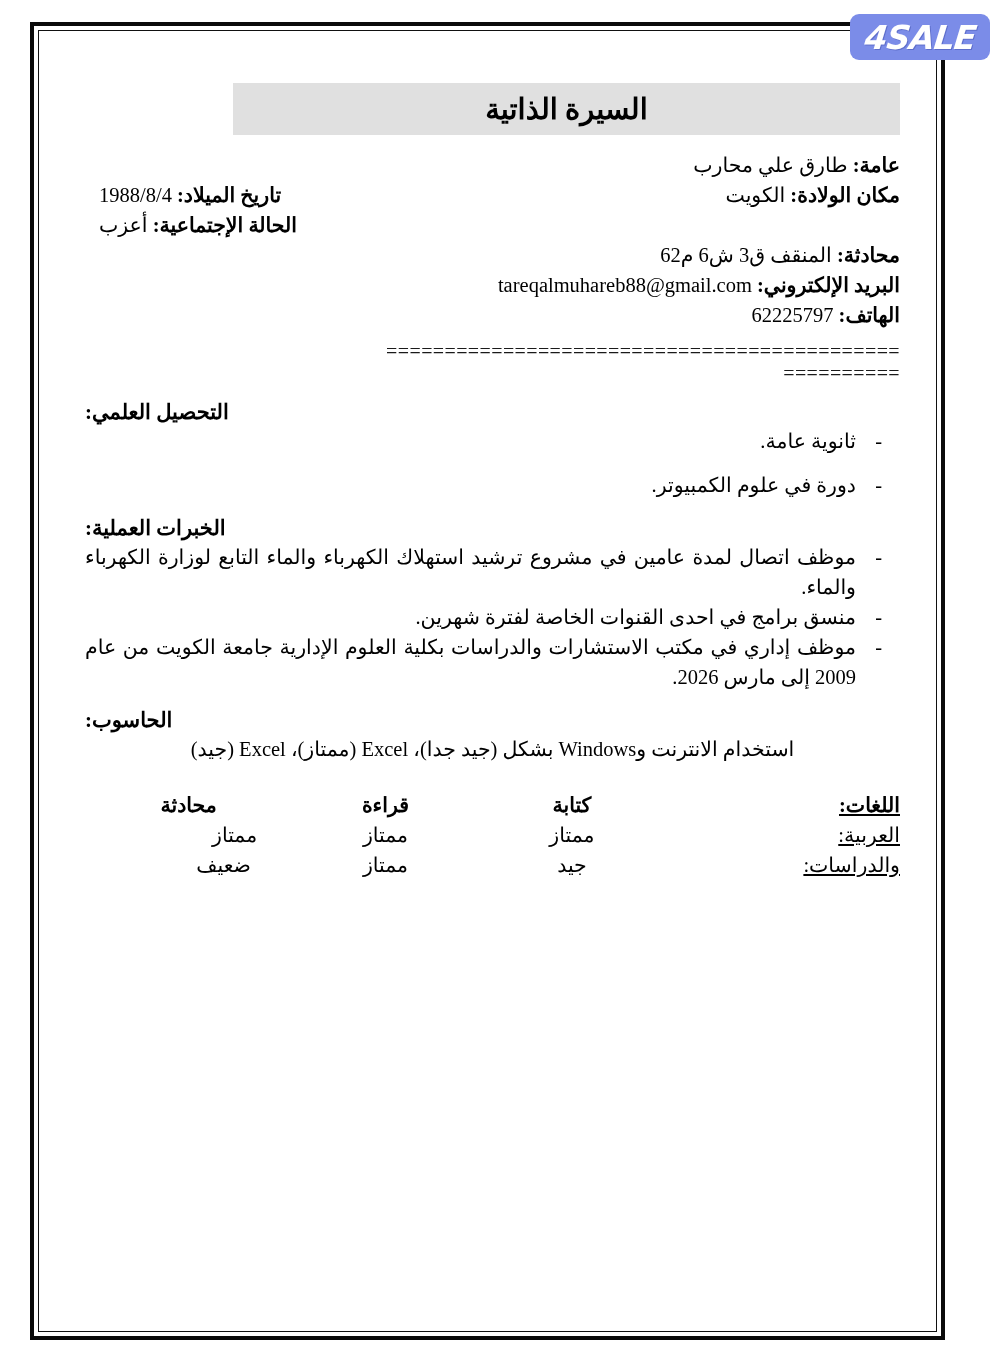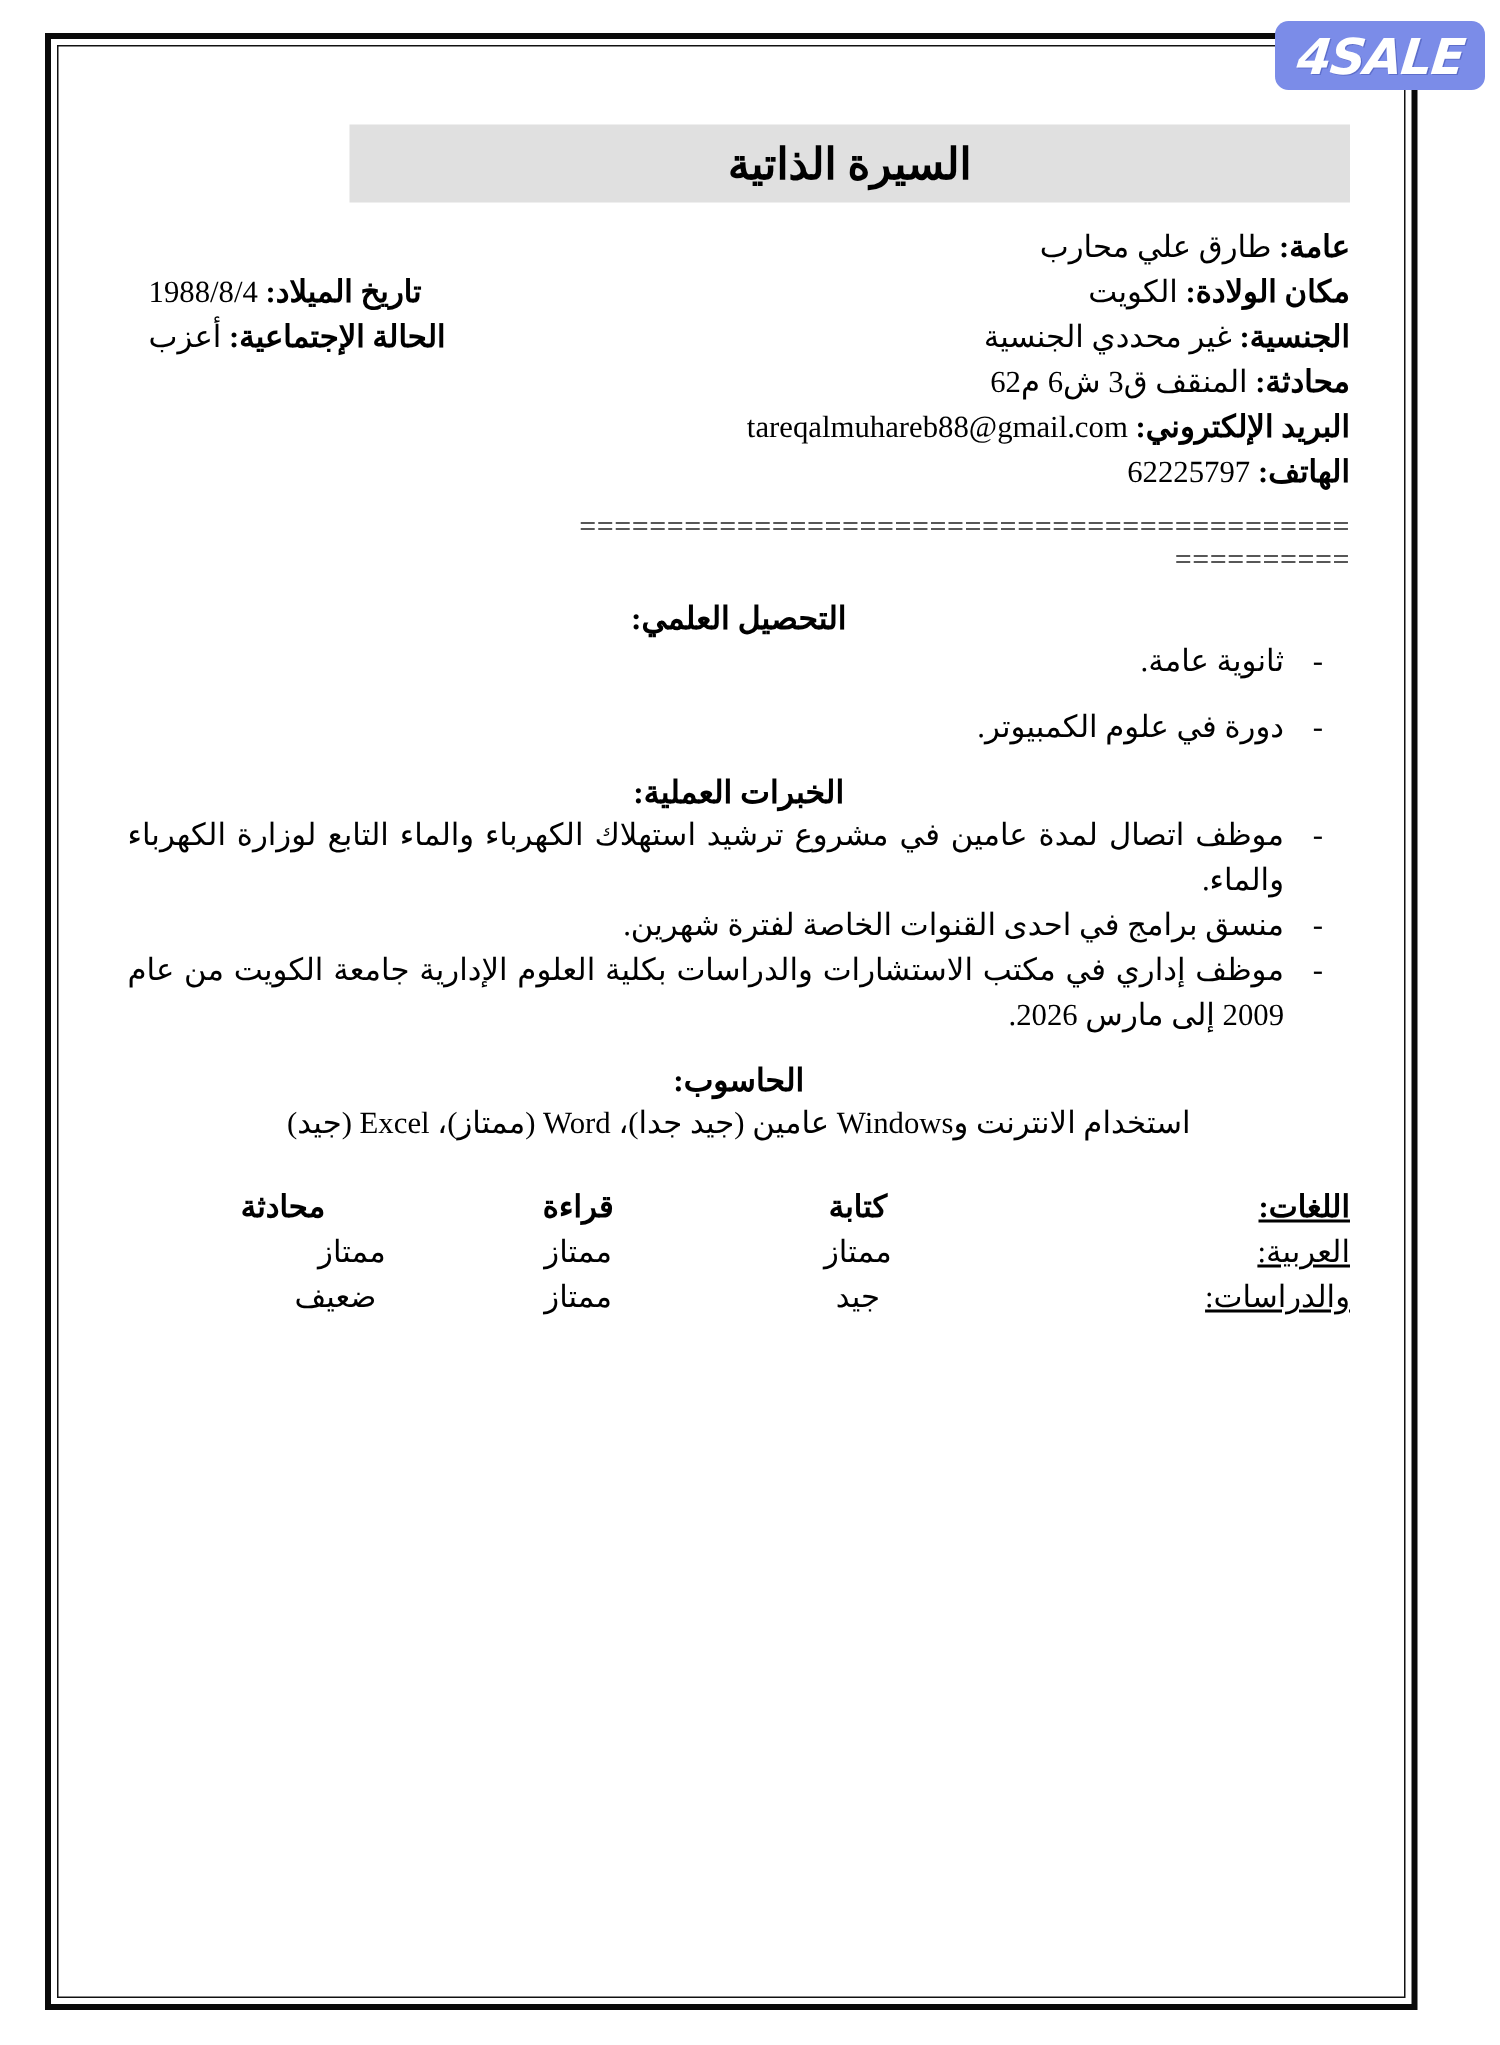--- a/index.html
+++ b/index.html
@@ -146,21 +146,21 @@
   }
   .sep-wrap .sep-line { display: block; }
 
   .section {
     margin-top: 14px;
   }
   .section-head {
     font-size: 21px;
     font-weight: bold;
     line-height: 28px;
-    text-align: center;
+    text-align: left;
   }
   .bullets {
     margin: 0;
     padding: 0;
     list-style: none;
   }
   .bullets li {
     font-size: 20.5px;
     line-height: 30px;
     text-align: right;
@@ -242,24 +242,20 @@
           <span class="lbl">مكان الولادة:</span>
           <span class="val">الكويت</span>
         </div>
         <div class="left-part">
           <span class="lbl">تاريخ الميلاد:</span>
           <span class="val ltr-inline">1988/8/4</span>
         </div>
       </div>
 
       <div class="row2">
-        <div class="right-part">
-          <span class="lbl">الجنسية:</span>
-          <span class="val">غير محددي الجنسية</span>
-        </div>
         <div class="left-part">
           <span class="lbl">الحالة الإجتماعية:</span>
           <span class="val">أعزب</span>
         </div>
       </div>
 
       <div class="line">
         <span class="lbl">محادثة:</span>
         <span class="val">المنقف ق3 ش6 م62</span>
       </div>
@@ -313,21 +309,21 @@
         </li>
         <li class="wide">
           <span class="dash">-</span>
           <span>موظف إداري في مكتب الاستشارات والدراسات بكلية العلوم الإدارية جامعة الكويت من عام  2009 إلى مارس 2026.</span>
         </li>
       </ul>
     </div>
 
     <div class="section">
       <div class="section-head">الحاسوب:</div>
-      <div class="plain-line">استخدام الانترنت وWindows عامين (جيد جدا)، Word (ممتاز)، Excel (جيد)</div>
+      <div class="plain-line">استخدام الانترنت وWindows بشكل (جيد جدا)، Excel (ممتاز)، Excel (جيد)</div>
     </div>
 
     <table class="lang-table">
       <colgroup>
         <col class="c-name">
         <col class="c-write">
         <col class="c-read">
         <col class="c-speak">
       </colgroup>
       <thead>

